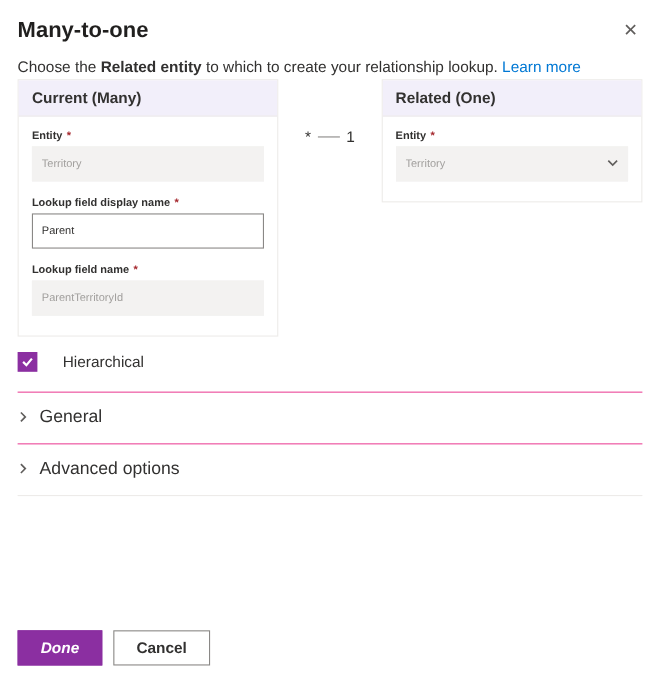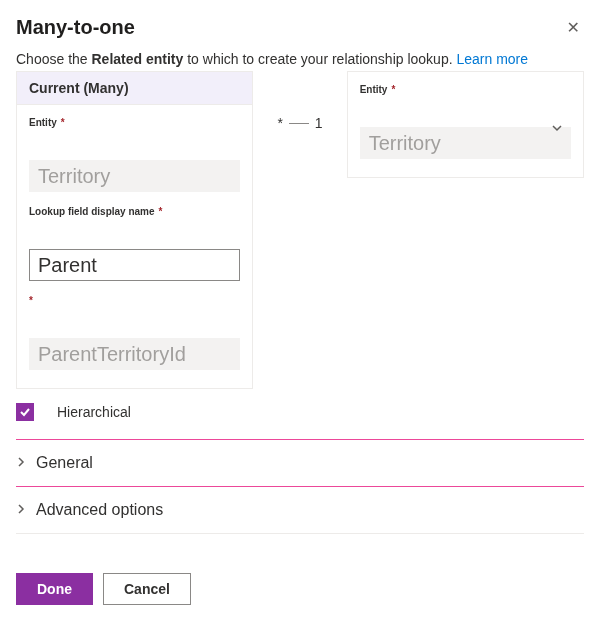--- a/index.html
+++ b/index.html
@@ -63,25 +63,24 @@
     margin-bottom: 4px;
     display: flex;
     gap: 4px;
   }
   .req { color: #a4262c; }
   .field-input {
     width: 100%;
     border: 1px solid #8a8886;
     height: 32px;
     padding: 4px 8px;
-    font-size: 20px;
+    font-size: 10px;
     color: #323130;
     background: #fff;
     outline: none;
-    margin-top: 28px;
   }
   .field-input.readonly {
     background: #f3f2f1;
     border: 1px solid #f3f2f1;
     color: #a19f9d;
   }
   .select-wrap {
     position: relative;
   }
   .chevron {
@@ -156,20 +155,21 @@
     font-weight: 600;
     cursor: pointer;
     border: 1px solid #8a8886;
     background: #fff;
     color: #323130;
   }
   .btn.primary {
     background: #8b2fa1;
     border-color: #8b2fa1;
     color: #fff;
+    font-style: italic;
   }
 </style>
 </head>
 <body>
 
 <div class="header">
   <div class="title">Many-to-one</div>
   <div class="close-x">✕</div>
 </div>
 
@@ -191,34 +191,36 @@
       </div>
       <div class="field-group">
         <div class="field-label">
           <span>Lookup field display name</span>
           <span class="req">*</span>
         </div>
         <input class="field-input" value="Parent" style="">
       </div>
       <div class="field-group">
         <div class="field-label">
+          <span>Lookup field name</span>
           <span class="req">*</span>
         </div>
         <input class="field-input readonly" readonly="" value="ParentTerritoryId" style="">
       </div>
     </div>
   </div>
 
   <div class="connector">
     <span>*</span>
     <span class="line"></span>
     <span>1</span>
   </div>
 
   <div class="panel">
+    <div class="panel-header">Related (One)</div>
     <div class="panel-body">
       <div class="field-group">
         <div class="field-label">
           <span>Entity</span>
           <span class="req">*</span>
         </div>
         <div class="select-wrap">
           <input class="field-input readonly" readonly="" value="Territory" style="">
           <span class="chevron">
             <svg width="12" height="12" viewBox="0 0 12 12">

